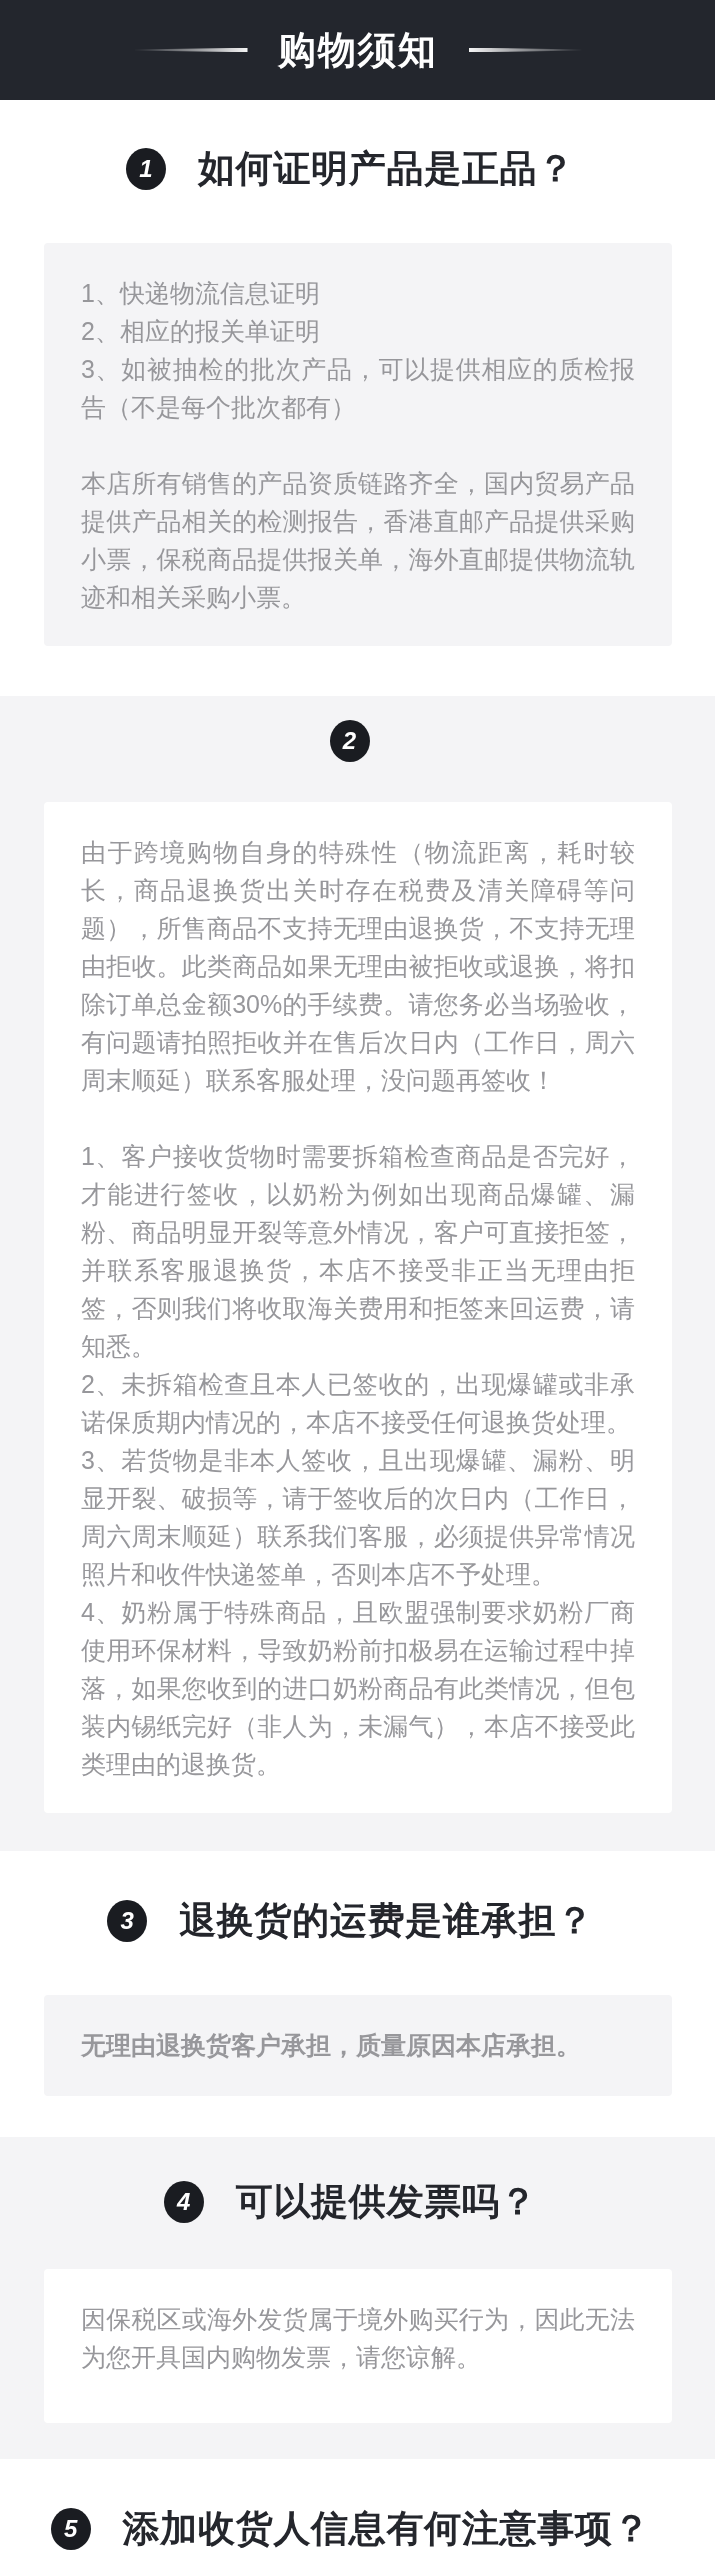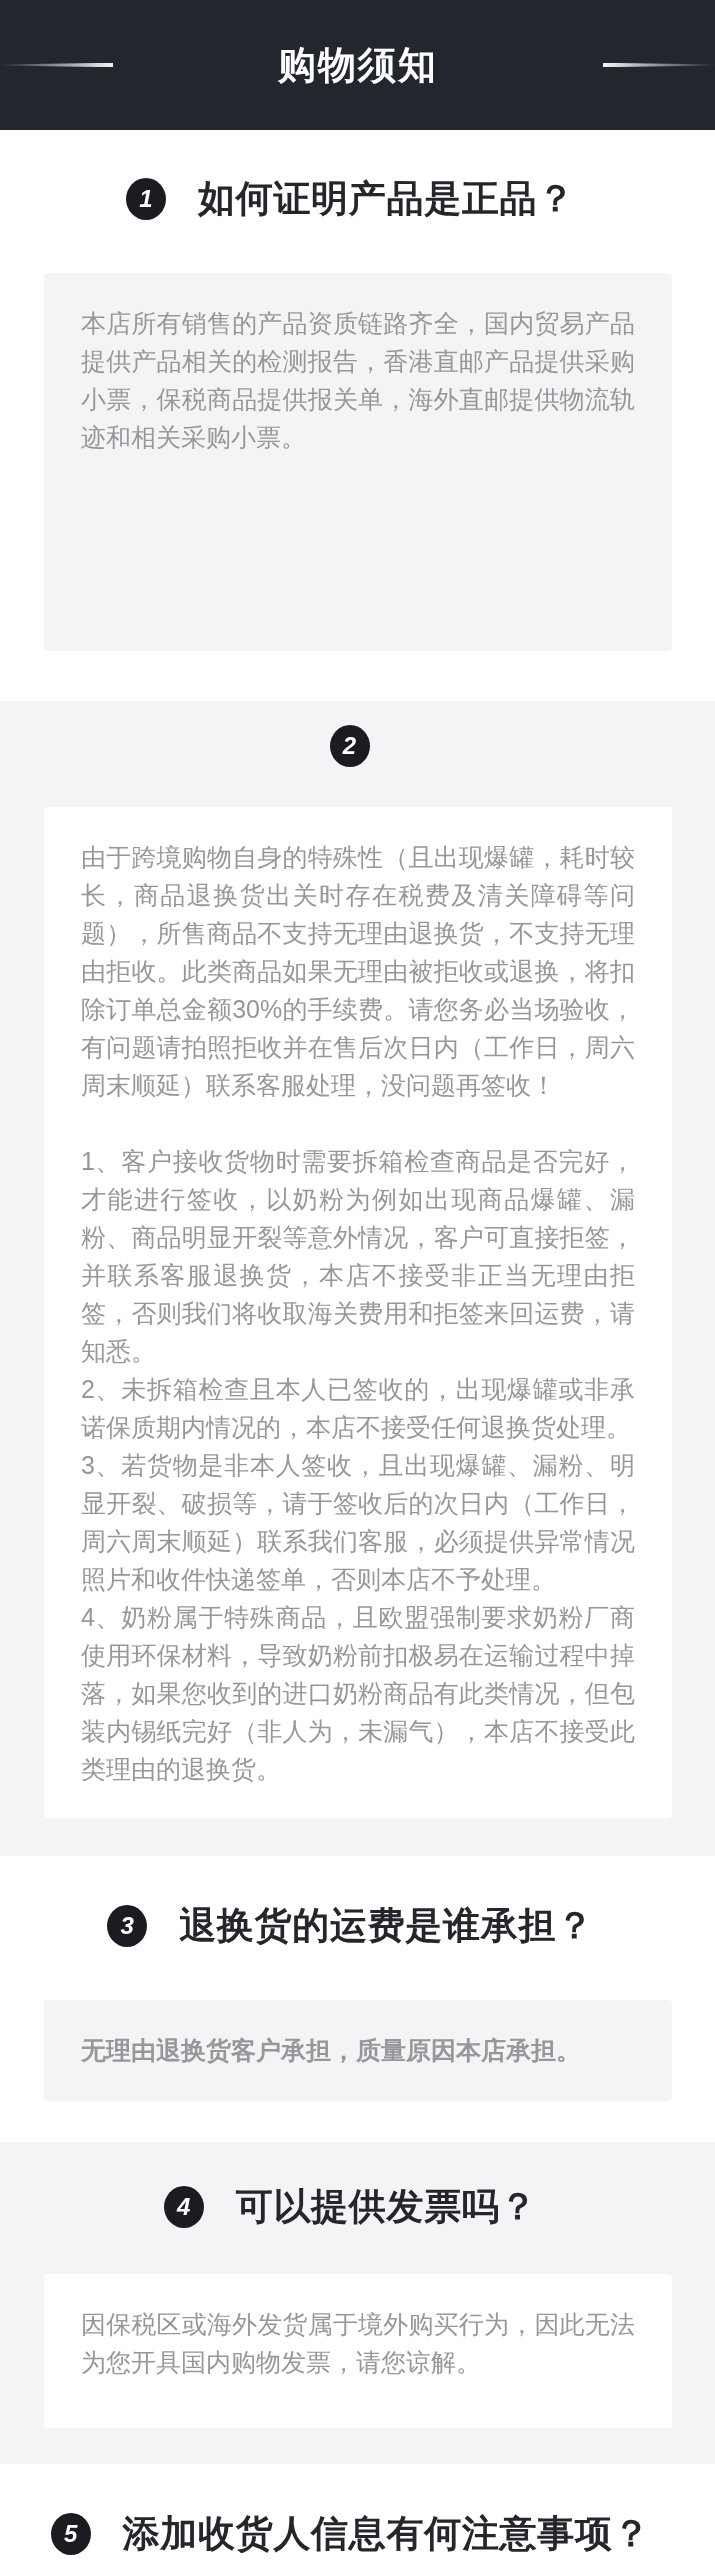--- a/index.html
+++ b/index.html
@@ -14,25 +14,25 @@
   *{box-sizing:border-box;}
   html{background:#fff;}
   body{
     margin:0 auto;
     width:716px;
     background:var(--page-bg,#fff);
     font-family:"Liberation Sans","DejaVu Sans",sans-serif;
   }
   
   .header{
-    height:130px;
+    height:100px;
     background:var(--header-bg,#23262d);
     display:flex;
     align-items:center;
-    justify-content:space-between;
+    justify-content:center;
     font-family:Liberation Serif, serif;
   }
   .header-title{
     margin:0 30.5px;
     color:#fff;
     font-size:38px;
     font-weight:700;
     letter-spacing:2px;
     white-space:nowrap;
   }
@@ -115,30 +115,33 @@
   <h1 class="header-title">购物须知</h1>
   <span class="blade blade-right"></span>
 </header>
 
 <section class="sec" id="sec1">
   <div class="sec-head">
     <span class="badge">1</span>
     <h2 class="sec-title">如何证明产品是正品？</h2>
   </div>
   <div class="panel">
+      <p>1、快递物流信息证明
+2、相应的报关单证明
+3、如被抽检的批次产品，可以提供相应的质检报告（不是每个批次都有）</p>
       <p>本店所有销售的产品资质链路齐全，国内贸易产品提供产品相关的检测报告，香港直邮产品提供采购小票，保税商品提供报关单，海外直邮提供物流轨迹和相关采购小票。</p>
     </div>
 </section>
 
 <section class="sec inverted" id="sec2">
   <div class="sec-head">
     <span class="badge">2</span>
   </div>
   <div class="panel">
-      <p>由于跨境购物自身的特殊性（且出现爆罐，耗时较长，商品退换货出关时存在税费及清关障碍等问题），所售商品不支持无理由退换货，不支持无理由拒收。此类商品如果无理由被拒收或退换，将扣除订单总金额30%的手续费。请您务必当场验收，有问题请拍照拒收并在售后次日内（工作日，周六周末顺延）联系客服处理，没问题再签收！</p>
+      <p>由于跨境购物自身的特殊性（物流距离，耗时较长，商品退换货出关时存在税费及清关障碍等问题），所售商品不支持无理由退换货，不支持无理由拒收。此类商品如果无理由被拒收或退换，将扣除订单总金额30%的手续费。请您务必当场验收，有问题请拍照拒收并在售后次日内（工作日，周六周末顺延）联系客服处理，没问题再签收！</p>
       <p>1、客户接收货物时需要拆箱检查商品是否完好，才能进行签收，以奶粉为例如出现商品爆罐、漏粉、商品明显开裂等意外情况，客户可直接拒签，并联系客服退换货，本店不接受非正当无理由拒签，否则我们将收取海关费用和拒签来回运费，请知悉。
 2、未拆箱检查且本人已签收的，出现爆罐或非承诺保质期内情况的，本店不接受任何退换货处理。
 3、若货物是非本人签收，且出现爆罐、漏粉、明显开裂、破损等，请于签收后的次日内（工作日，周六周末顺延）联系我们客服，必须提供异常情况照片和收件快递签单，否则本店不予处理。
 4、奶粉属于特殊商品，且欧盟强制要求奶粉厂商使用环保材料，导致奶粉前扣极易在运输过程中掉落，如果您收到的进口奶粉商品有此类情况，但包装内锡纸完好（非人为，未漏气），本店不接受此类理由的退换货。</p>
     </div>
 </section>
 
 <section class="sec" id="sec3">
   <div class="sec-head">
     <span class="badge">3</span>

